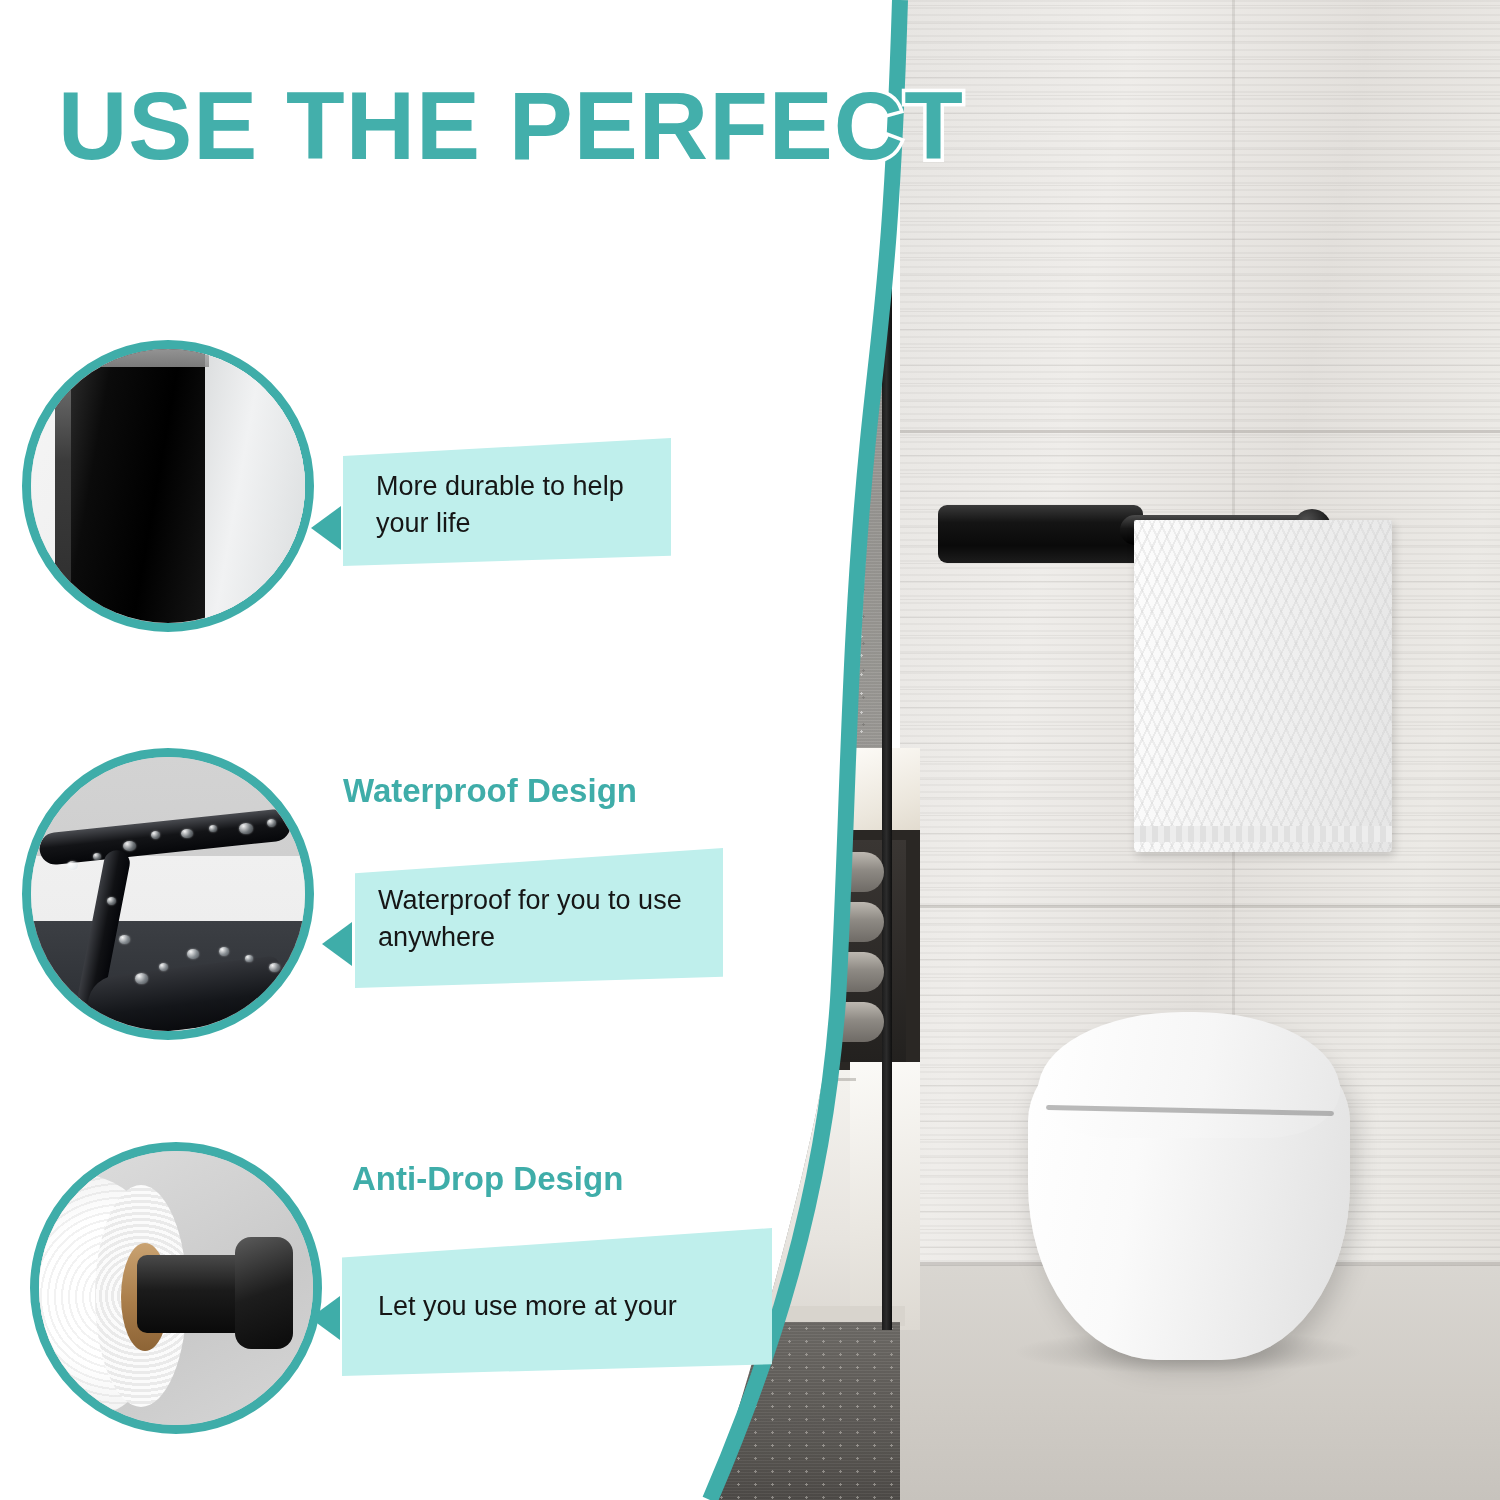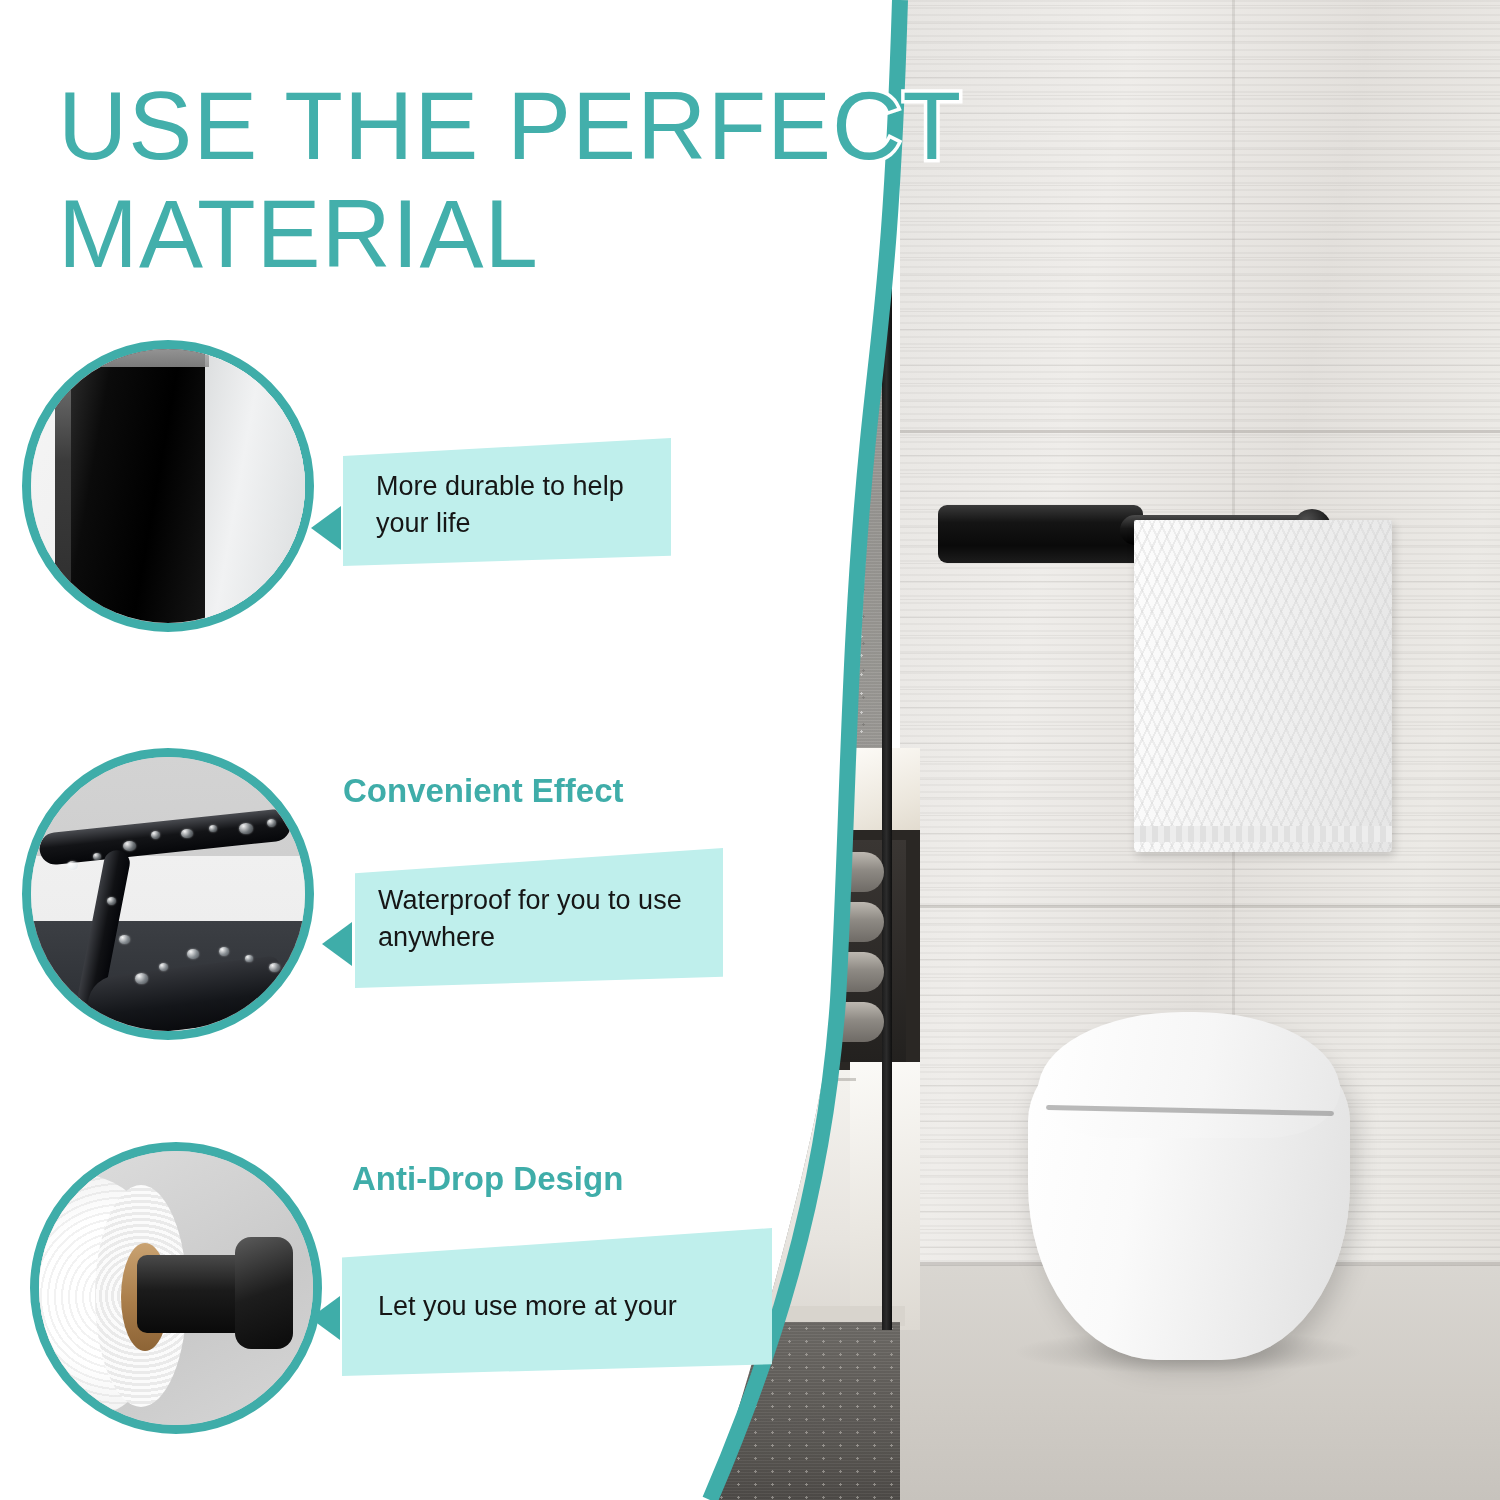--- a/index.html
+++ b/index.html
@@ -140,21 +140,21 @@
   #toilet-seam{left:486px;top:1108px;width:288px;height:5px;border-radius:4px;
     background:rgba(130,130,130,.55); transform:rotate(1.2deg);}
   #toilet-shadow{left:452px;top:1330px;width:352px;height:44px;border-radius:50%;
     background:radial-gradient(ellipse at center,rgba(0,0,0,.20),rgba(0,0,0,0) 70%);}
 
   
   #curve{position:absolute; left:0; top:0; width:1500px; height:1500px; pointer-events:none;}
 
   
   #title{position:absolute; left:58px; top:72px; width:1060px; z-index:6;
-    font-weight:400; font-size:96px; line-height:1.12; letter-spacing:1px;
+    font-weight:700; font-size:96px; line-height:1.12; letter-spacing:1px;
     color:#43AFAB; text-transform:uppercase;
     -webkit-text-stroke:7px #ffffff; paint-order:stroke fill;}
   #title .ln{display:block;}
 
   
   .circle{position:absolute; border-radius:50%; overflow:hidden;
     border:9px solid #3FADA9; background:#d9d9d9; z-index:5;}
 
   
   #c1{left:22px; top:340px; width:292px; height:292px;}
@@ -307,21 +307,20 @@
     <div class="ph twl" style="left: 72px; top: 952px; width: 252px; height: 40px;"></div>
     <div class="ph twl" style="left: 72px; top: 1002px; width: 252px; height: 40px;"></div>
   </div>
 
 <svg id="curve" viewBox="0 0 1500 1500">
   <path d="M 900 0 C 892 260 880 320 868 440 C 848 640 848 820 838 1000 C 824 1200 770 1360 710 1500" fill="none" stroke="#3FADA9" stroke-width="16"></path>
 </svg>
 
 <h1 id="title">
   <span class="ln">USE THE PERFECT</span>
-  <span class="ln">MATERIAL</span>
 </h1>
 
 <div class="circle" id="c1">
   <div class="bg"></div>
   <div class="whiteback"></div>
   <div class="silver"></div>
   <div class="blackband"></div>
   <div class="edgelite"></div>
   <div class="topfacet"></div>
 </div>
@@ -348,21 +347,21 @@
   <div class="drop" style="left:76px;  top:140px; width:9px;  height:8px;"></div>
   <div class="drop" style="left:88px;  top:178px; width:11px; height:9px;"></div>
   <div class="drop" style="left:104px; top:216px; width:13px; height:11px;"></div>
   <div class="drop" style="left:128px; top:206px; width:9px;  height:8px;"></div>
   <div class="drop" style="left:156px; top:192px; width:12px; height:10px;"></div>
   <div class="drop" style="left:188px; top:190px; width:10px; height:9px;"></div>
   <div class="drop" style="left:214px; top:198px; width:8px;  height:7px;"></div>
   <div class="drop" style="left:238px; top:206px; width:11px; height:9px;"></div>
 </div>
 
-<h2 id="h2">Convenient Effect</h2>
+<h2 id="h2">Waterproof Design</h2>
 
 <div class="callout" id="cb2">
   <div class="arrow"></div>
   <div class="cbox"></div>
   <div class="ctext">Waterproof for you to use anywhere</div>
 </div>
 
 <div class="circle" id="c3">
   <div class="bg"></div>
   <div class="roll"></div>

